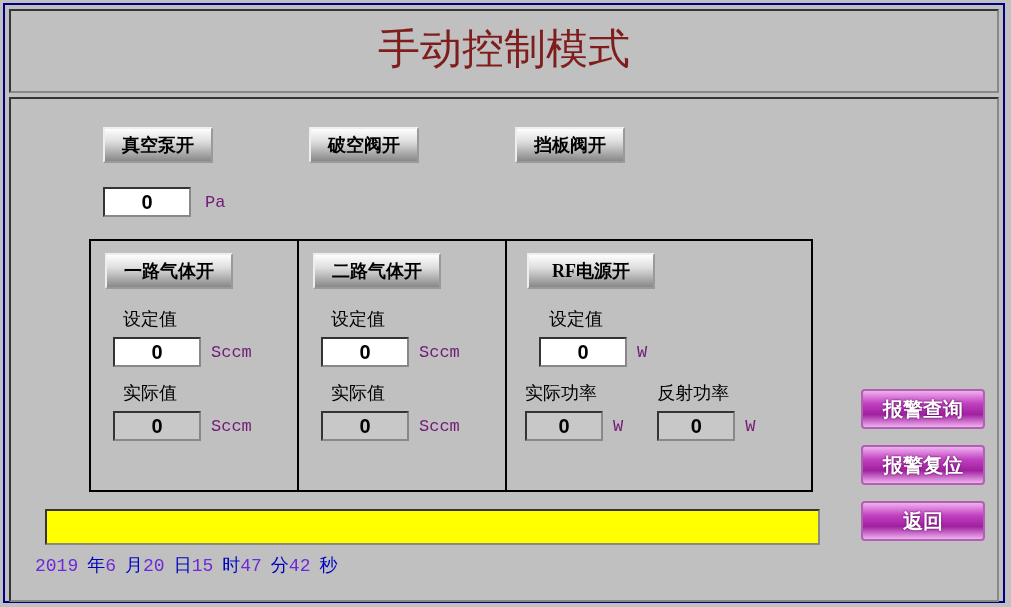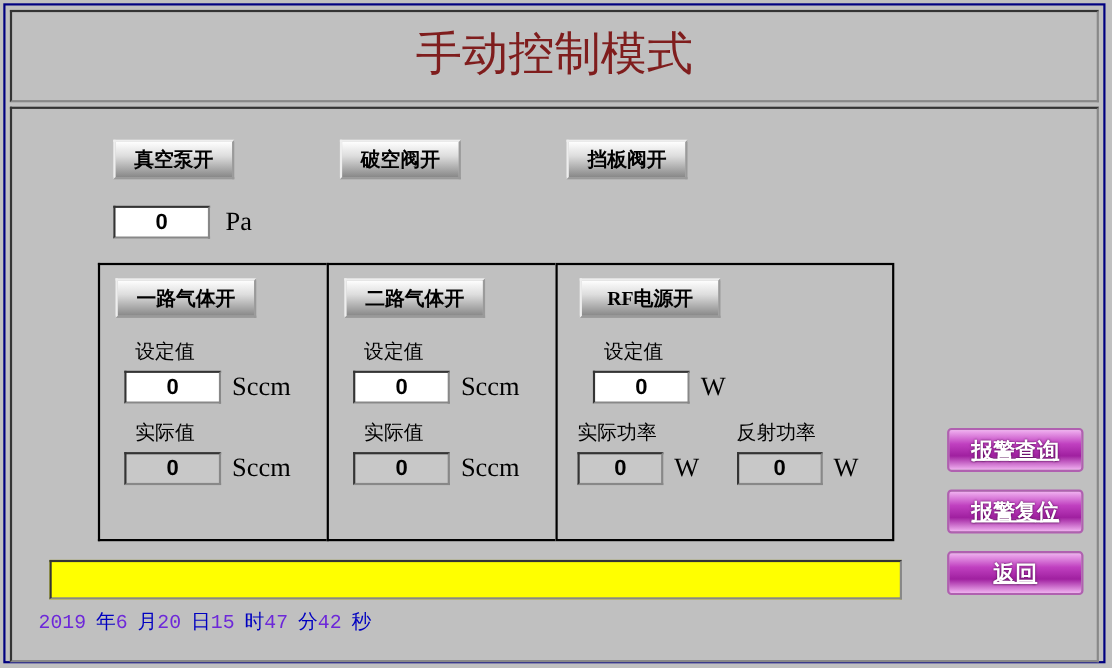--- a/index.html
+++ b/index.html
@@ -76,23 +76,23 @@
       font-size: 20px;
       font-weight: bold;
       font-family: "Arial", sans-serif;
       line-height: 26px;
       color: #000;
     }
     .readout-gray {
       background: #c8c8c8;
     }
     .unit {
-      font-size: 24px;
-      font-family: Liberation Serif, serif;
-      color: #000000;
+      font-size: 17px;
+      font-family: Liberation Mono, monospace;
+      color: #701a75;
     }
     .three-boxes {
       position: absolute;
       top: 140px;
       left: 34px;
       display: flex;
       padding-left: 44px;
     }
     .box {
       border: 2px solid #000;
@@ -161,21 +161,20 @@
       background: linear-gradient(to bottom, #f0b0f0 0%, #c040c0 35%, #a020a0 65%, #f0b0f0 100%);
       color: #fff;
       font-size: 20px;
       font-weight: bold;
       font-family: "SimSun", serif;
       cursor: pointer;
       display: flex;
       align-items: center;
       justify-content: center;
       text-shadow: 0 0 2px #400040;
-      text-decoration: underline;
     }
   </style>
 </head>
 <body>
 
 <div class="outer">
 
   <div class="title-panel">
     <div class="title-text">手动控制模式</div>
   </div>

